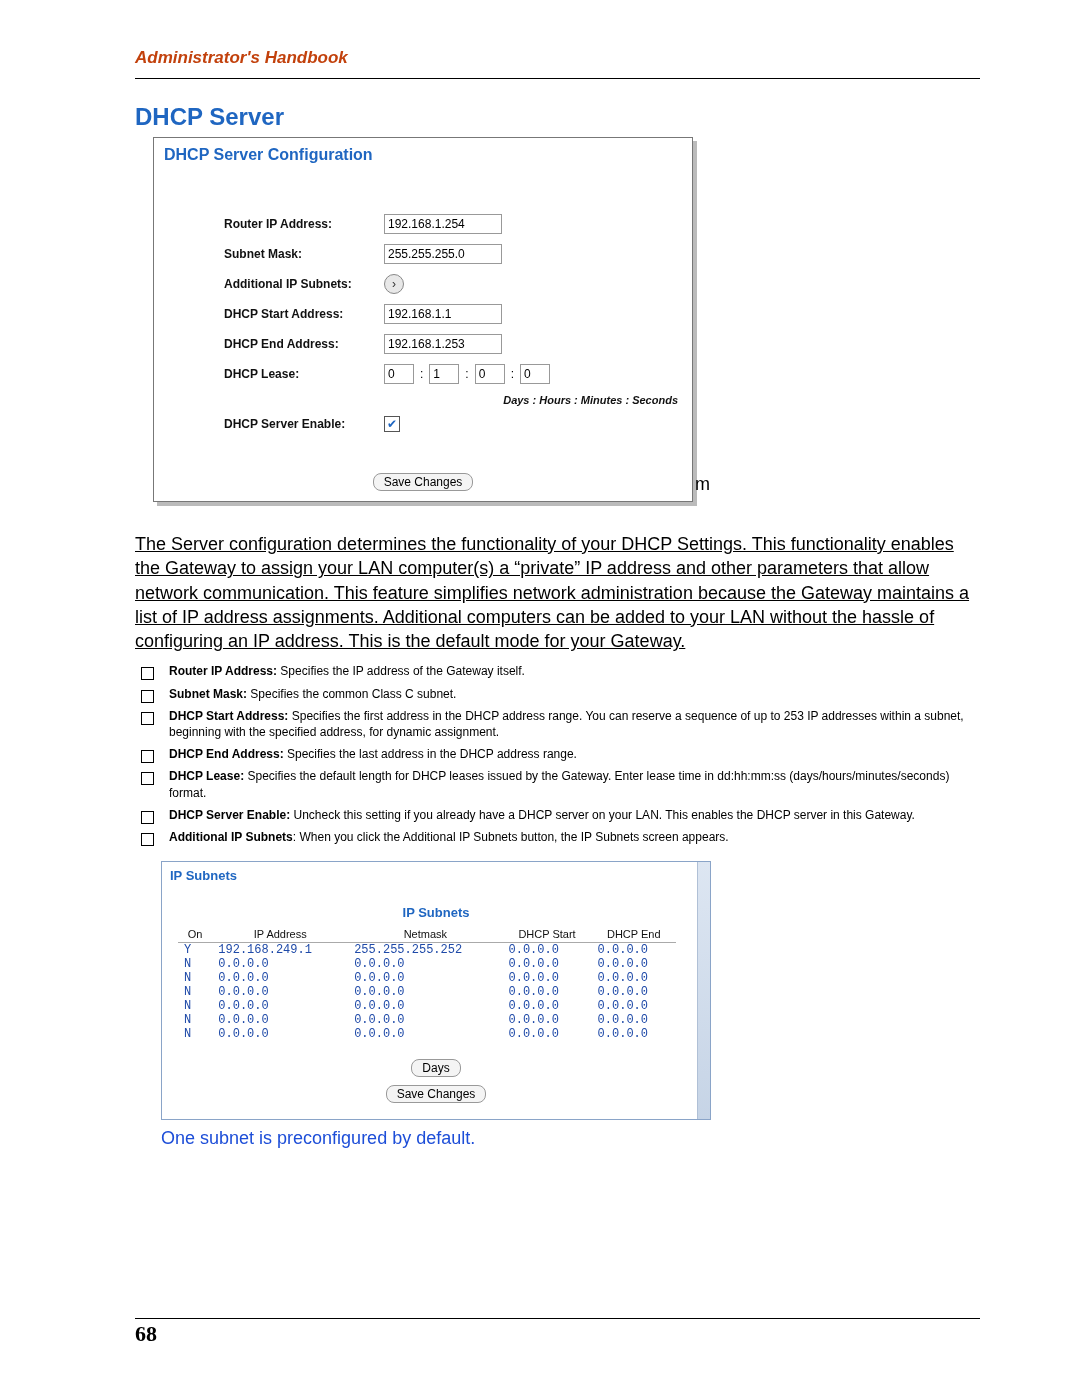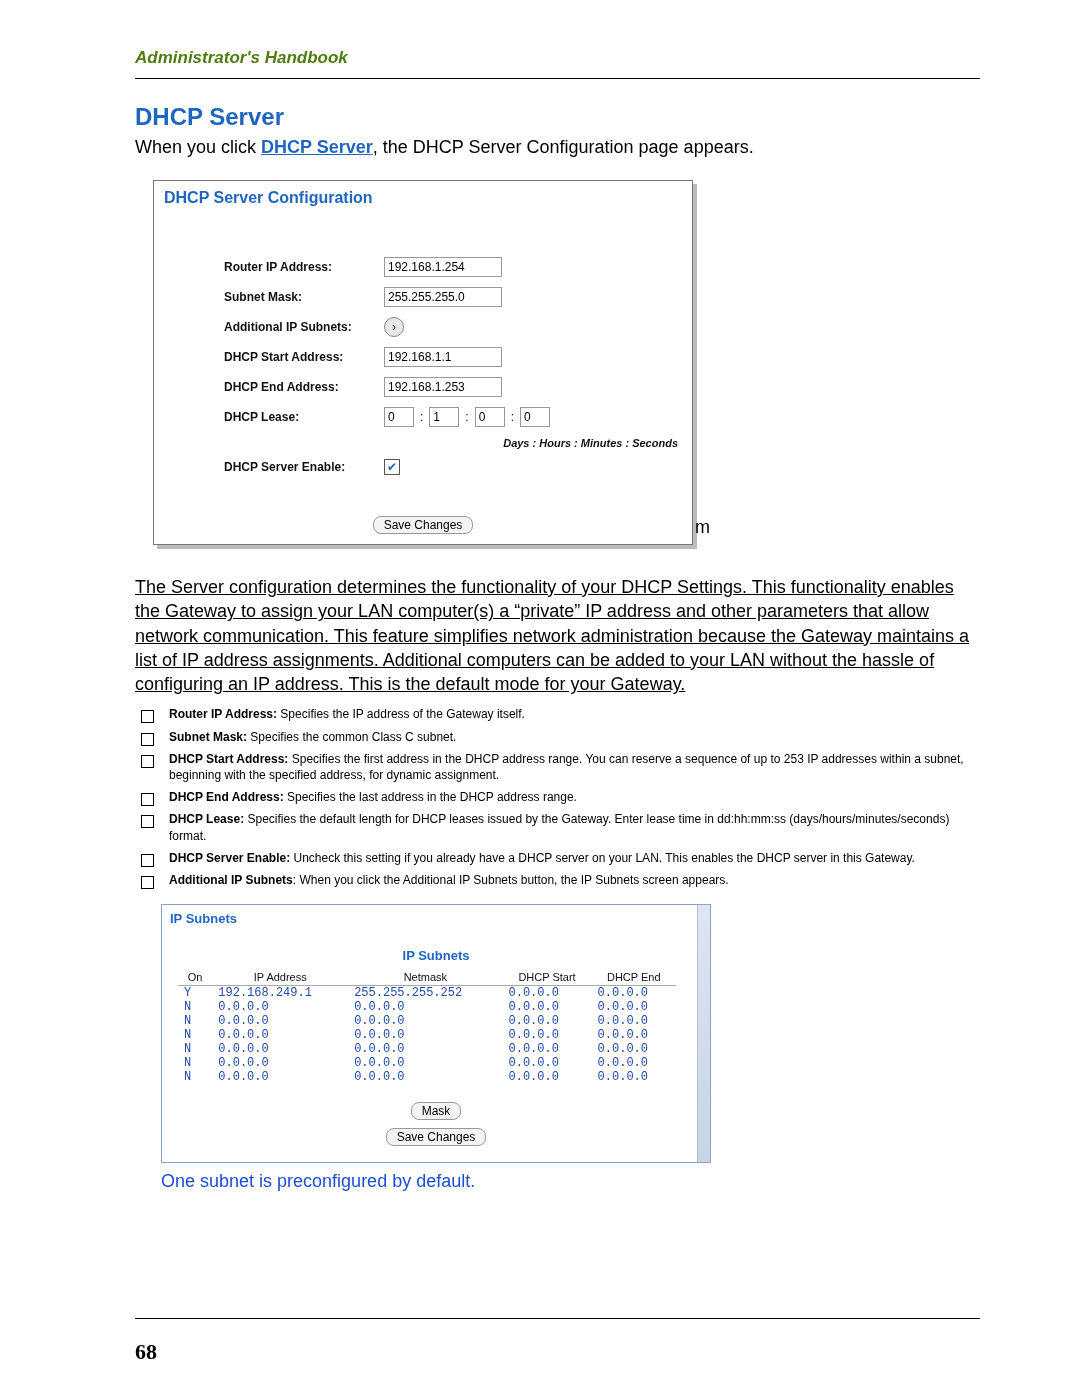--- a/index.html
+++ b/index.html
@@ -12,21 +12,21 @@
     width: 1080px;
     height: 1397px;
     position: relative;
     box-sizing: border-box;
     padding: 48px 100px 40px 135px;
   }
   .header-title {
     font-style: italic;
     font-weight: bold;
     font-size: 17px;
-    color: #4d7c0f;
+    color: #c2410c;
     margin-bottom: 10px;
   }
   .hr-top {
     border: none;
     border-top: 1.5px solid #000;
     margin: 0 0 24px 0;
   }
   .section-title {
     color: #1f66c1;
     font-weight: bold;
@@ -239,37 +239,34 @@
   .footer-hr {
     border: none;
     border-top: 1.5px solid #000;
     position: absolute;
     left: 135px; right: 100px;
     bottom: 70px;
   }
   .page-number {
     position: absolute;
     left: 135px;
-    bottom: 32px;
+    bottom: 50px;
     font-size: 22px;
     font-weight: bold;
     font-family: "Times New Roman", serif;
   }
 </style>
 </head>
 <body>
 
 <div class="page">
   <div class="header-title">Administrator's Handbook</div>
   <hr class="hr-top">
 
   <div class="section-title">DHCP Server</div>
-  <p class="intro-line">
-    <span>When you click </span><a href="#" class="link">DHCP Server</a><span>, the DHCP Server Configuration page appears.</span>
-  </p>
 
   <div class="panel-outer">
     <div class="shadow"></div>
     <div class="panel-inner">
       <div class="panel-title">DHCP Server Configuration</div>
       <div class="form-area">
         <div class="form-row">
           <div class="form-label">Router IP Address:</div>
           <input class="form-input ip" value="192.168.1.254" style="">
         </div>
@@ -388,21 +385,21 @@
           <tr>
             <td>N</td>
             <td>0.0.0.0</td>
             <td>0.0.0.0</td>
             <td>0.0.0.0</td>
             <td>0.0.0.0</td>
           </tr>
         </tbody>
     </table>
     <div class="subnets-buttons">
-      <span class="btn">Mask</span><br>
+      <span class="btn">Days</span><br>
       <span class="btn">Save Changes</span>
     </div>
   </div>
 
   <div class="after-note">One subnet is preconfigured by default.</div>
 
   <hr class="footer-hr">
   <div class="page-number">68</div>
 </div>
 

